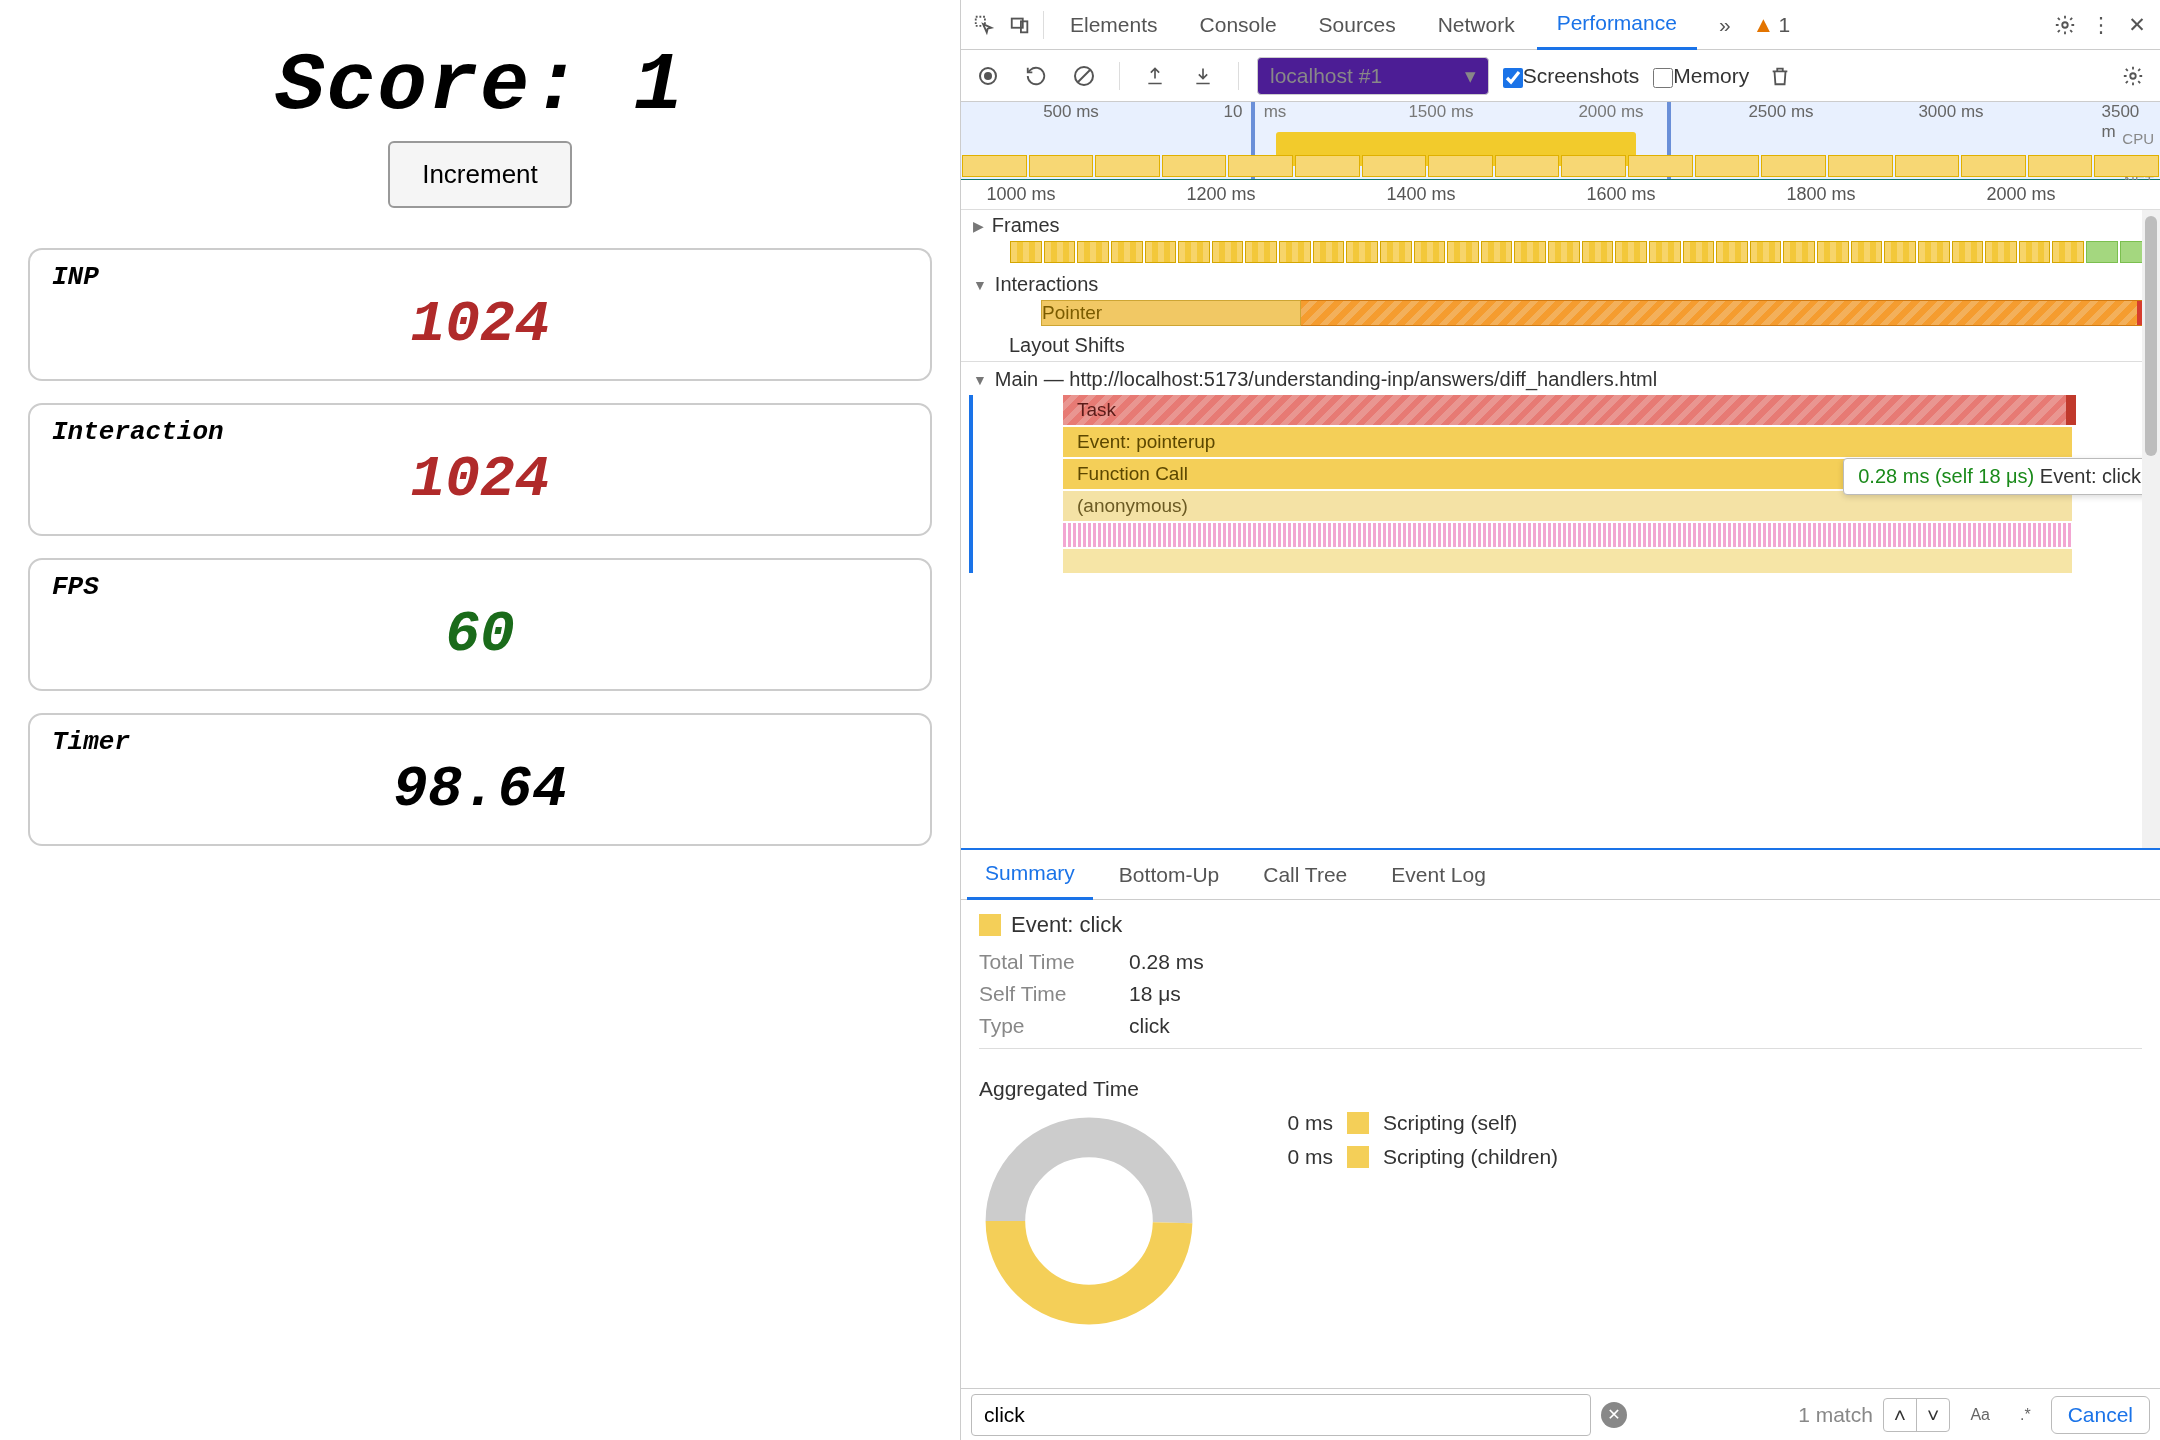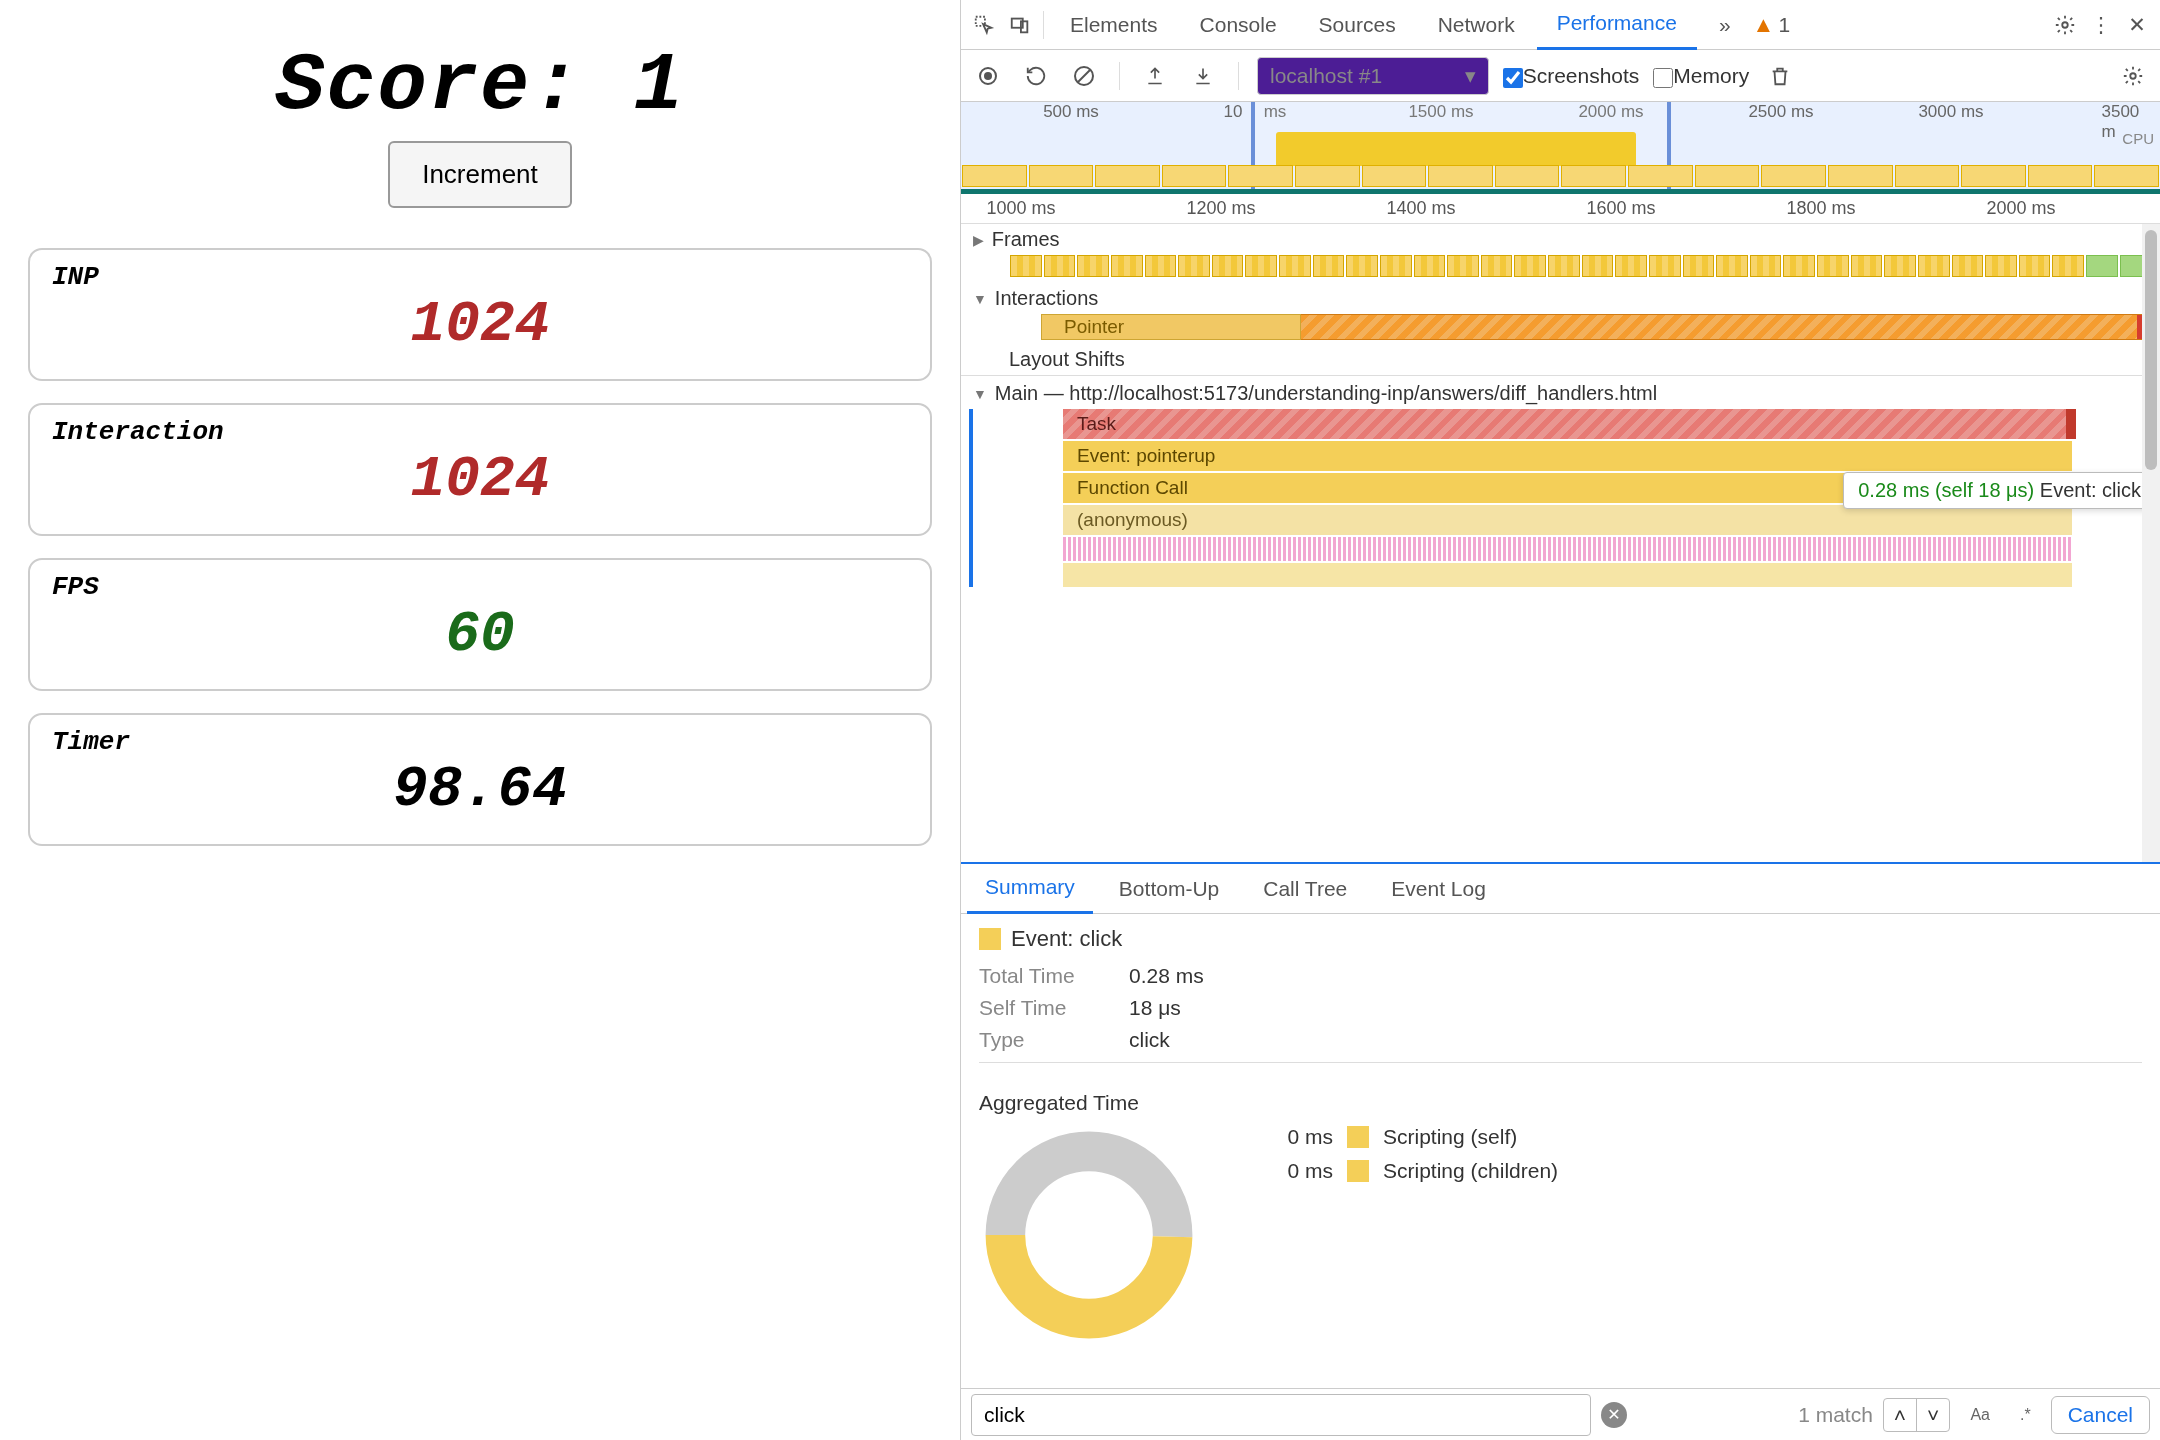--- a/index.html
+++ b/index.html
@@ -23,41 +23,41 @@
 .warn-tri { color: #e37400; font-size: 22px; }
 .spacer { flex: 1; }
 
 .toolbar { height: 52px; display: flex; align-items: center; padding: 0 10px; gap: 14px; border-bottom: 1px solid #ccc; }
 .tool-btn { width: 34px; height: 34px; display: inline-flex; align-items: center; justify-content: center; cursor: pointer; color: #555; border-radius: 4px; }
 .tool-sep { width: 1px; height: 28px; background: #ddd; margin: 0 4px; }
 .sel { border: 1px solid #ccc; padding: 6px 12px; border-radius: 4px; background: #4c1d95; color: #888; display: inline-flex; align-items: center; gap: 83px; }
 .chk { display: inline-flex; align-items: flex-end; }
 .chk input { width: 20px; height: 20px; accent-color: #1a73e8; }
 
-.overview { height: 92px; border-bottom: 5px solid #0f766e; background: #e8f0fe; position: relative; }
+.overview { height: 78px; border-bottom: 1px solid #0f766e; background: #e8f0fe; position: relative; }
 .ov-ruler { height: 24px; display: flex; font-size: 17px; color: #666; position: relative; }
 .ov-ruler span { position: absolute; transform: translateX(-50%); }
 .ov-cpu-label { position: absolute; right: 6px; top: 28px; font-size: 15px; color: #888; margin-left: 32px; }
 .ov-net-label { position: absolute; right: 6px; top: 70px; font-size: 15px; color: #888; }
 .ov-cpu { position: absolute; left: 315px; width: 360px; top: 30px; height: 34px; background: #f1c40f; border-radius: 3px 3px 0 0; }
 .ov-sel { position: absolute; top: 0; bottom: 0; border-left: 4px solid #6a8fd8; border-right: 4px solid #6a8fd8; background: rgba(255,255,255,.12); }
 .ov-thumb { position:absolute; bottom:2px; left:0; right:0; height:22px; display:flex; }
 .ov-thumb div { flex:1; margin:0 1px; background:linear-gradient(#f7d774,#f7d774); border:1px solid #e0b000; }
 
 .timeline { height: 30px; background: #fff; display: flex; font-size: 18px; color: #555; position: relative; border-bottom: 1px solid #ddd; }
 .timeline span { position: absolute; transform: translateX(-50%); top: 4px; }
 
 .tracks { flex: 0 0 640px; background: #fff; position: relative; overflow: hidden; border-bottom: 2px solid #1a73e8; }
 .track-head { font-size: 20px; color: #333; padding: 4px 12px; display: flex; align-items: center; gap: 8px; }
 .track-head .arrow { font-size: 14px; color: #777; display: inline-block; }
 .frames-row { display: flex; margin: 0 8px 6px 48px; }
 .frames-row div { flex: 1; height: 22px; margin: 0 1px; border: 1px solid #d4a600; background: repeating-linear-gradient(90deg,#f7d46a,#f7d46a 6px,#f3c83a 6px,#f3c83a 12px); }
 .frames-row .green { background: #a4d77f; border-color: #7bbf4f; }
 .pointer-bar { margin: 0 8px 4px 80px; height: 26px; display: flex; }
-.pointer-left { width: 260px; background: #f1c864; border: 1px solid #cda533; display: flex; align-items: center; padding-left: 22px; color: #7a5b00; font-size: 19px; }
+.pointer-left { width: 260px; background: #f1c864; border: 1px solid #cda533; display: flex; align-items: center; padding-left: 0; color: #7a5b00; font-size: 19px; }
 .pointer-right { flex: 1; background: repeating-linear-gradient(135deg,#f59c2f,#f59c2f 6px,#f3b05b 6px,#f3b05b 12px); border: 1px solid #d07a12; border-left: none; position: relative; }
 .pointer-right::after { content:""; position:absolute; right:0; top:0; bottom:0; width:14px; background:#d63c2e; }
 .main-head { border-top: 1px solid #ddd; padding-top: 6px; }
 .flame-wrap { position: relative; margin: 0 8px 0 8px; border-left: 4px solid #1a73e8; }
 .flame-row { height: 30px; margin-left: 90px; margin-right: 80px; margin-bottom: 2px; display: flex; align-items: center; padding-left: 14px; font-size: 19px; position:relative; }
 .fr-task { background: repeating-linear-gradient(135deg,#e77a74,#e77a74 6px,#e99691 6px,#e99691 12px); color: #5a1b18; }
 .fr-task::after { content:""; position:absolute; top:0; bottom:0; right:-4px; width:10px; background:#c0392b; }
 .fr-event { background: #f4cf58; color: #5c4700; }
 .fr-func { background: #f4cf58; color: #5c4700; }
 .fr-anon { background: #f4e2a5; color: #6b5a23; }

